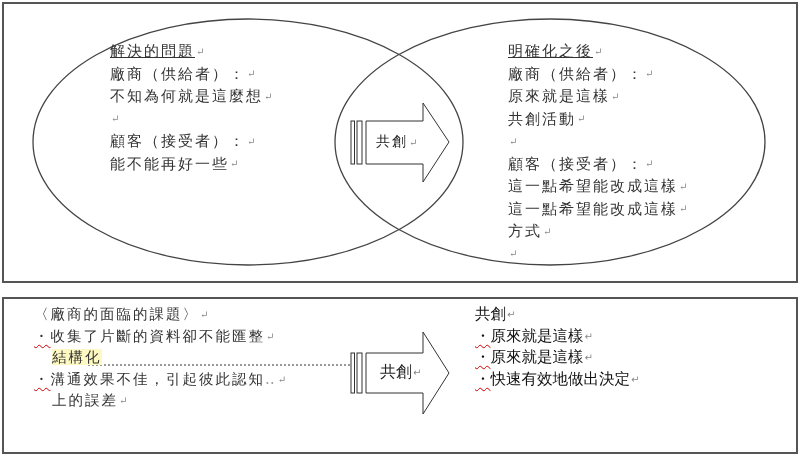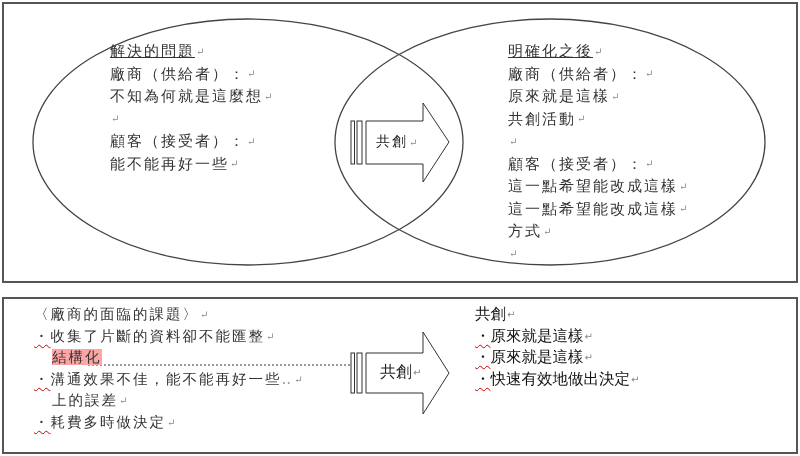--- a/index.html
+++ b/index.html
@@ -70,24 +70,23 @@
   <span class="line"><span>這一點希望能改成這樣</span><span class="mark">↵</span></span>
   <span class="line"><span>方式</span><span class="mark">↵</span></span>
   <span class="line"><span class="mark">↵</span></span>
 </div>
 
 <div class="dots" style="left:88px; top:364px; width:262px;"></div>
 
 <div class="txt" style="left:14px; top:304px; font-size:14.5px; line-height:21.5px;margin-left:20px;">
   <span class="line" style="height:21.5px;"><span>〈廠商的面臨的課題〉</span><span class="mark">↵</span></span>
   <span class="line" style="height:21.5px;"><span class="squig">・</span><span>收集了片斷的資料卻不能匯整</span><span class="mark">↵</span></span>
-  <span class="line" style="height:21.5px; padding-left:18px;"><span style="background:#fca5a5;">結構化</span></span>
-  <span class="line" style="height:21.5px;"><span class="squig">・</span><span>溝通效果不佳，能不能再好一些</span><span style="color:#999;">‥</span><span class="mark">↵</span></span>
+  <span class="line" style="height:21.5px; padding-left:18px;"><span style="background:#fef9c3;">結構化</span></span>
+  <span class="line" style="height:21.5px;"><span class="squig">・</span><span>溝通效果不佳，引起彼此認知</span><span style="color:#999;">‥</span><span class="mark">↵</span></span>
   <span class="line" style="height:21.5px; padding-left:18px;"><span>上的誤差</span><span class="mark">↵</span></span>
-  <span class="line" style="height:21.5px;"><span class="squig">・</span><span>耗費多時做決定</span><span class="mark">↵</span></span>
 </div>
 
 <div class="txt sans" style="left:475px; top:304px; font-size:15.5px; line-height:21.5px;">
   <span class="line" style="height:21.5px;"><span>共創</span><span class="mark">↵</span></span>
   <span class="line" style="height:21.5px;"><span class="squig">・</span><span>原來就是這樣</span><span class="mark">↵</span></span>
   <span class="line" style="height:21.5px;"><span class="squig">・</span><span>原來就是這樣</span><span class="mark">↵</span></span>
   <span class="line" style="height:21.5px;text-align:right;"><span class="squig">・</span><span>快速有效地做出決定</span><span class="mark">↵</span></span>
 </div>
 
 </body></html>

